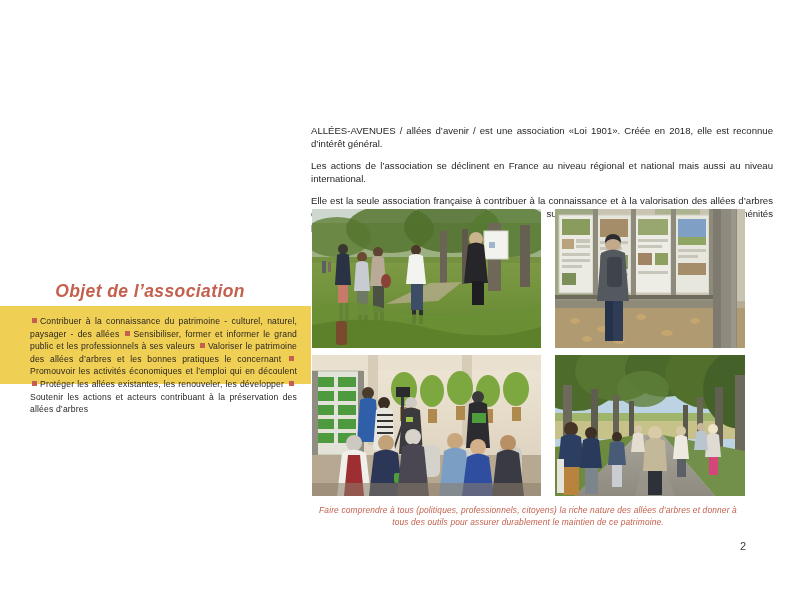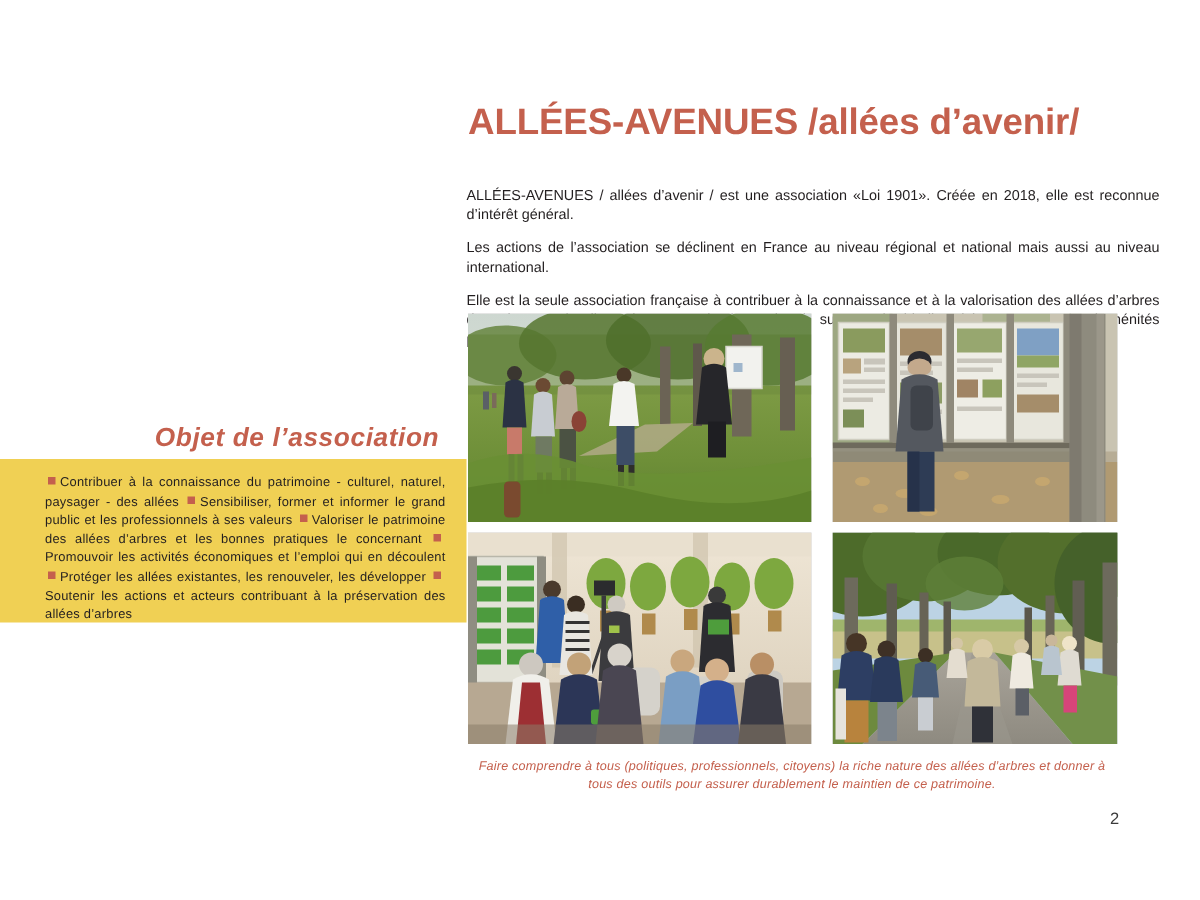--- a/index.html
+++ b/index.html
@@ -52,30 +52,29 @@
     position: absolute;
     left: 0px;
     top: 281px;
     width: 300px;
     text-align: center;
     font-size: 17.5px;
     font-style: italic;
     font-weight: bold;
     color: #c4604d;
     letter-spacing: 0.4px;
-    margin-left: 48px;
   }
 
   
   .object-box {
     position: absolute;
     left: 0px;
     top: 306px;
     width: 311px;
-    height: 109px;
+    height: 78px;
     background: #f0d054;
     box-sizing: border-box;
     padding: 9px 14px 0 30px;
   }
   .object-text {
     font-size: 8.6px;
     line-height: 12.6px;
     color: #231f20;
     text-align: justify;
     letter-spacing: 0.15px;
@@ -123,21 +122,20 @@
     top: 540px;
     font-size: 11px;
     color: #3b3b3b;
   }
 </style>
 </head>
 <body>
 
 <div class="page">
 
-  <h1 class="main-title">ALLÉES-AVENUES /allées d’avenir/</h1>
 
   <div class="intro">
     <p>ALLÉES-AVENUES / allées d’avenir /  est une association «Loi 1901». Créée en 2018, elle est reconnue d’intérêt général.</p>
     <p>Les actions de l’association se déclinent en France au niveau régional et national mais aussi au niveau international.</p>
     <p>Elle est la seule association française à contribuer à la connaissance et à la valorisation des allées d’arbres dans leurs trois dimensions : patrimoine culturel, support de biodiversité, pourvoyeuses d’aménités paysagères et environnementales.</p>
   </div>
 
   <div class="sidebar-heading">Objet de l’association</div>
 
   <div class="object-box">

